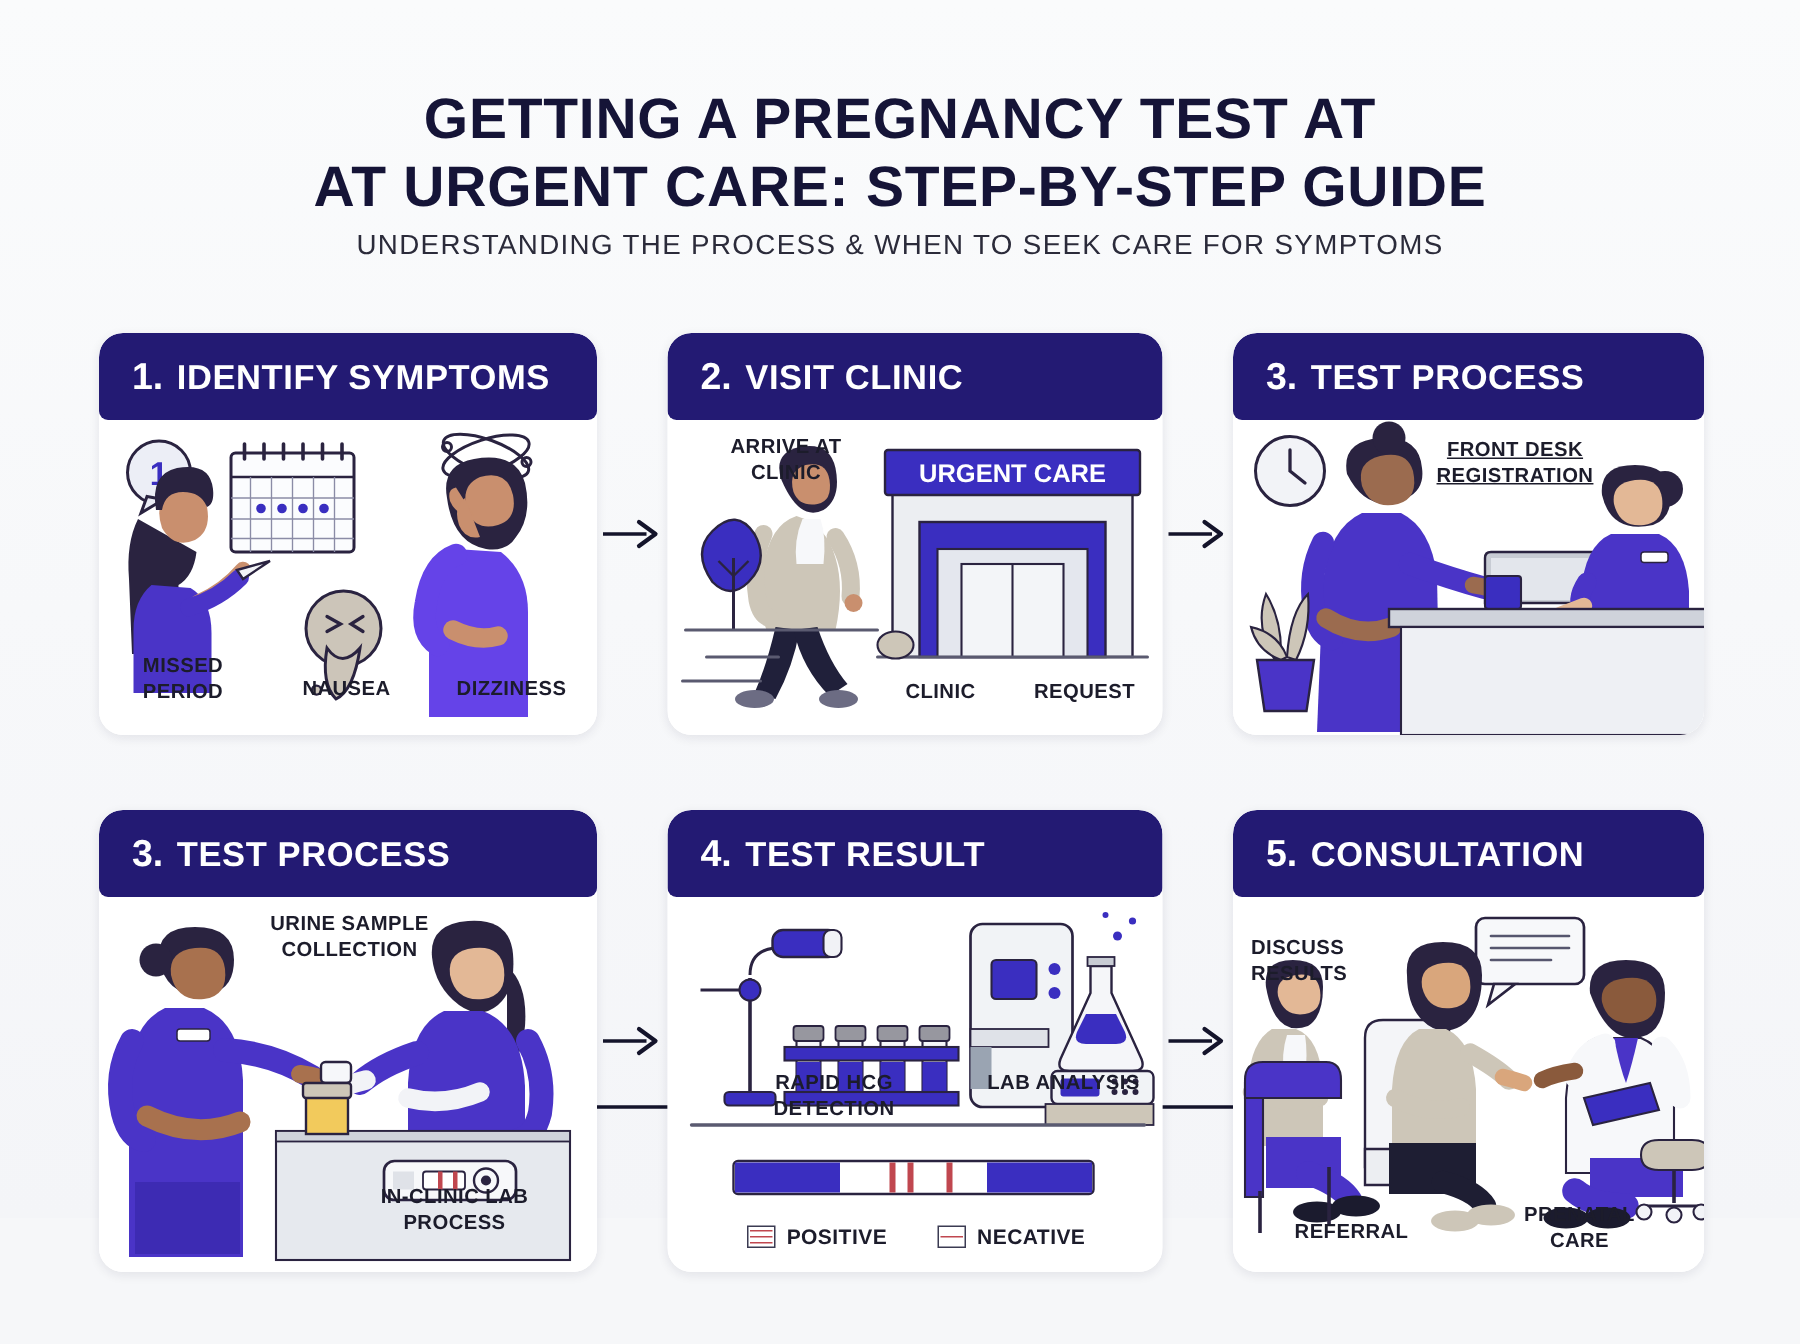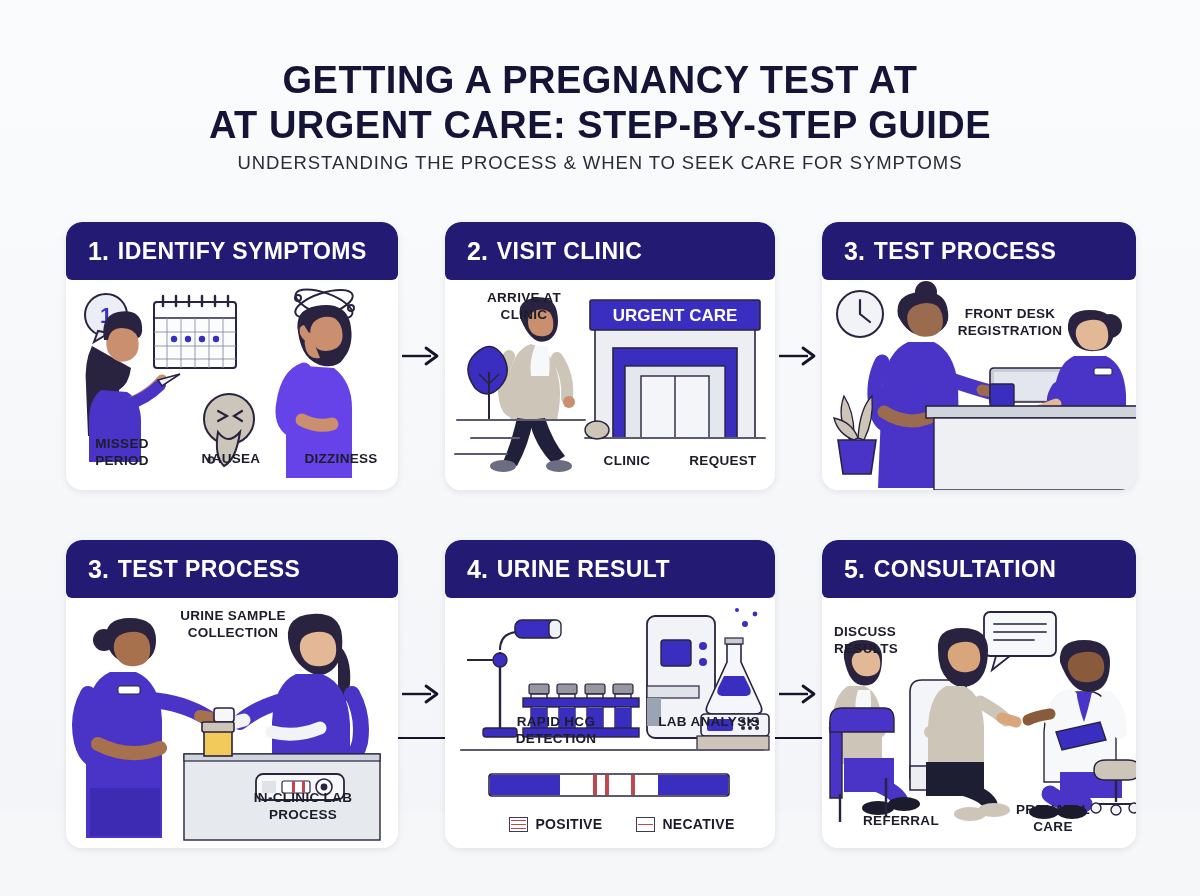--- a/index.html
+++ b/index.html
@@ -62,21 +62,21 @@
 
   
   .elbow { position:absolute; left:66px; top:482px; width:1070px; height:60px; pointer-events:none; }
 
   
   .lbl { position:absolute; font-size:13.5px; font-weight:700; color:#1c1c2b;
          letter-spacing:.3px; text-align:center; line-height:1.25; text-transform:uppercase; }
   svg.scene { position:absolute; inset:0; width:100%; height:100%; }
 
   
-  .legend { position:absolute; bottom:16px; left:12px; width:100%;
+  .legend { position:absolute; bottom:16px; left:1px; width:100%;
             display:flex; justify-content:center; gap:34px; align-items:flex-start; }
   .leg-item { display:flex; align-items:center; gap:7px; }
   .leg-box { width:19px; height:15px; background:#fff; border:1.6px solid #3b3b52; position:relative; }
   .leg-box i { position:absolute; left:1px; right:1px; height:1.8px; background:#c0474f; display:block; }
   .leg-box.pos i:nth-child(1){ top:2px } .leg-box.pos i:nth-child(2){ top:6px } .leg-box.pos i:nth-child(3){ top:10px }
   .leg-box.neg i:nth-child(1){ top:6px }
   .leg-txt { font-size:14px; font-weight:700; color:#1c1c2b; letter-spacing:.3px; }
 </style>
 </head>
 <body>
@@ -290,21 +290,21 @@
               <rect x="112" y="138" width="204" height="72" fill="#eef0f4" stroke="#2a2340" stroke-width="1.4"></rect>
             </g>
 
             <g>
               <path d="M28 160 q-14 -22 -6 -44 q10 16 10 38z" fill="#cdc6b8" stroke="#2a2340" stroke-width="1.4"></path>
               <path d="M36 158 q2 -30 14 -42 q2 24 -8 44z" fill="#cdc6b8" stroke="#2a2340" stroke-width="1.4"></path>
               <path d="M32 160 q-16 -6 -20 -22 q18 4 24 20z" fill="#cdc6b8" stroke="#2a2340" stroke-width="1.4"></path>
               <path d="M16 160 h38 l-5 34 h-28z" fill="#4a34c7" stroke="#2a2340" stroke-width="1.6"></path>
             </g>
           </svg>
-          <div class="lbl" style="left:122px; top:26px; width:132px;">FRONT DESK REGISTRATION</div>
+          <div class="lbl" style="left:122px; top:12px; width:132px;text-decoration:underline;">FRONT DESK REGISTRATION</div>
         </div>
       </div>
     </div>
 
     <svg class="elbow" viewBox="0 0 1070 60">
       <path d="M919 0 V26 Q919 34 911 34 H178 Q170 34 170 42 V50" stroke="#14142b" stroke-width="2.2" fill="none"></path>
       <path d="M163 44 L170 56 L177 44" stroke="#14142b" stroke-width="2.6" fill="none" stroke-linecap="round" stroke-linejoin="round"></path>
     </svg>
 
     <div class="row r2">
@@ -374,21 +374,21 @@
       <div class="arrow a-r2-1">
         <svg viewBox="0 0 47 26">
             <path d="M4 13 H33" stroke="#14142b" stroke-width="2.4"></path>
             <path d="M28 5 L39 13 L28 21" stroke="#14142b" stroke-width="2.8" fill="none" stroke-linecap="round" stroke-linejoin="round"></path>
           </svg>
       </div>
 
       <div class="card c2">
         <div class="card-head">
           <span class="num">4.</span>
-          <span class="htxt">URINE RESULT</span>
+          <span class="htxt">TEST RESULT</span>
         </div>
         <div class="card-body">
           <svg class="scene" viewBox="0 0 330 250">
 
             <g>
               <rect x="38" y="130" width="34" height="9" rx="3" fill="#3a2ec0" stroke="#2a2340" stroke-width="1.4"></rect>
               <line x1="55" y1="54" x2="55" y2="130" stroke="#2a2340" stroke-width="2.4"></line>
               <circle cx="55" cy="62" r="7" fill="#3a2ec0" stroke="#2a2340" stroke-width="1.4"></circle>
               <line x1="22" y1="62" x2="48" y2="62" stroke="#2a2340" stroke-width="2"></line>
               <path d="M55 52 q0 -16 16 -18" stroke="#2a2340" stroke-width="2" fill="none"></path>

